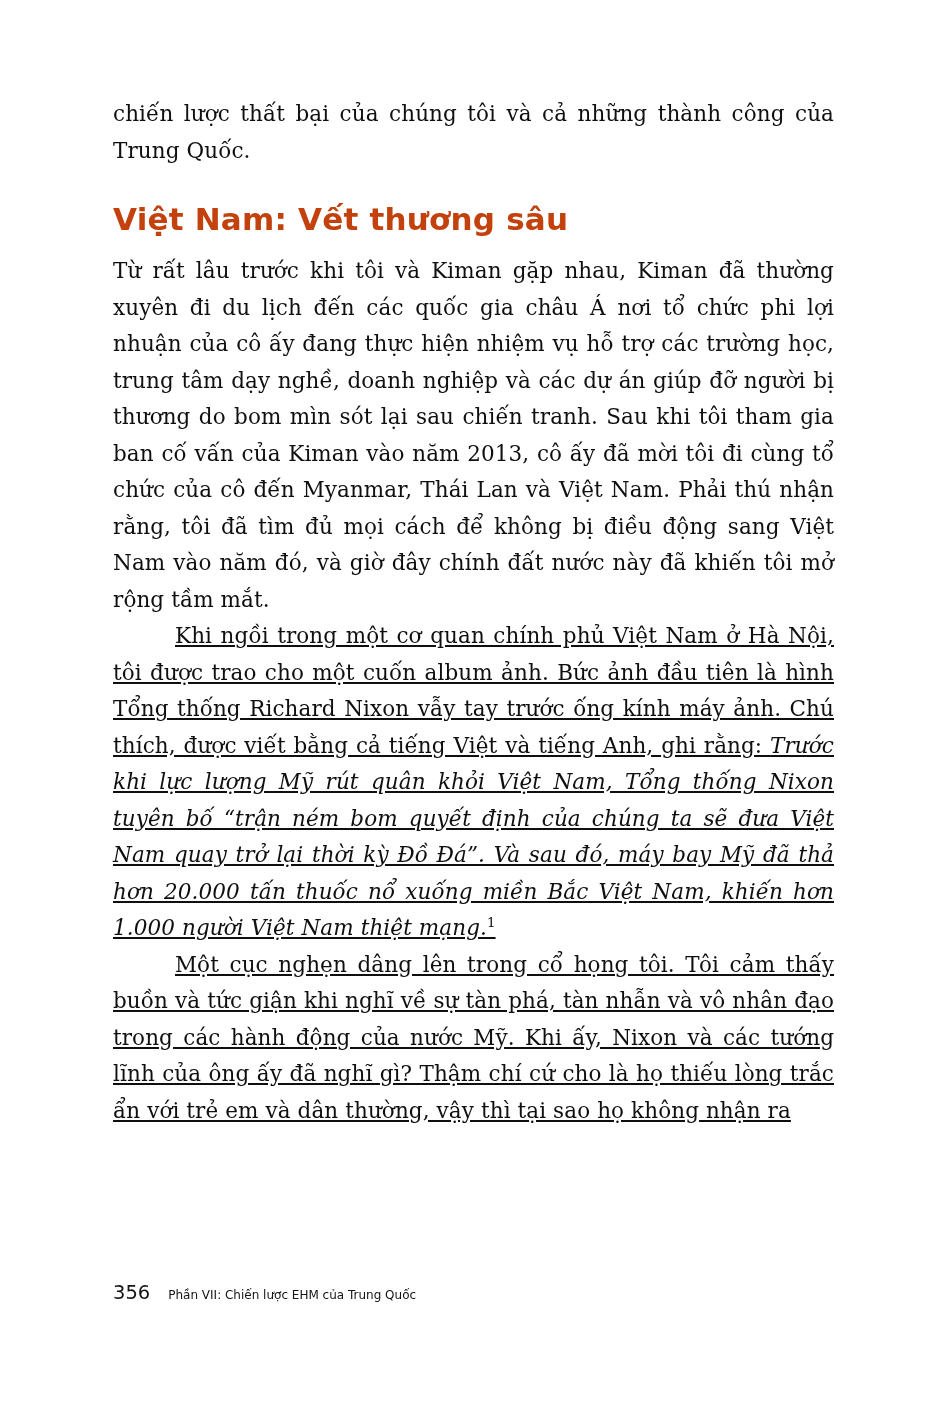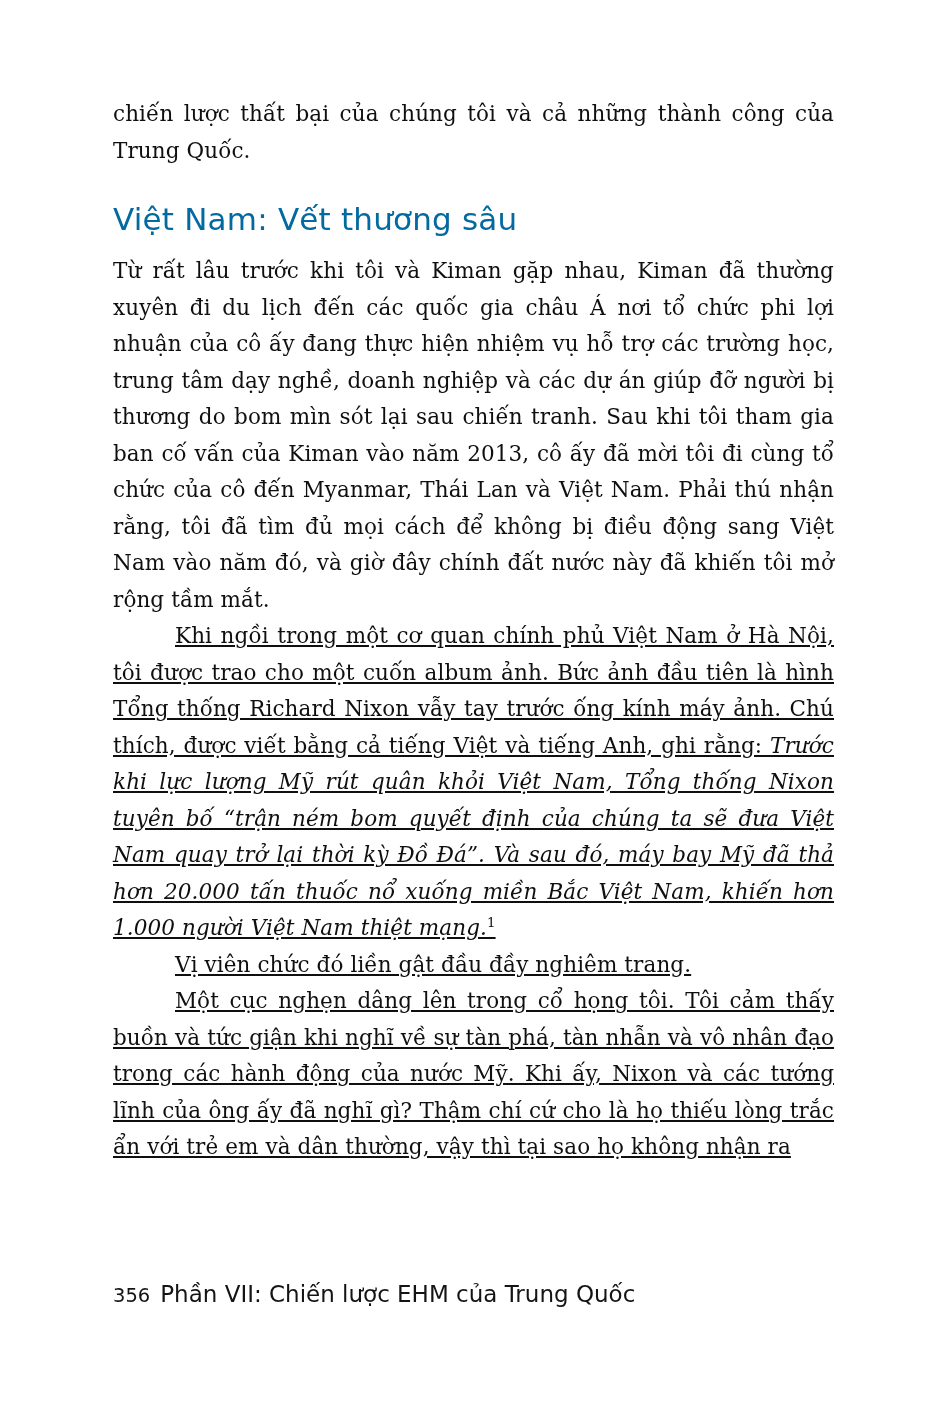--- a/index.html
+++ b/index.html
@@ -40,69 +40,68 @@
     letter-spacing: 0.1px;
   }
   p.indent {
     text-indent: 62px;
     text-decoration: underline;
   }
   h2.section-heading {
     margin: 30px 0 14px 0;
     font-family: "DejaVu Sans", sans-serif;
     font-size: 31px;
-    font-weight: normal;
+    font-weight: bold;
     line-height: 40px;
-    color: #0369a1;
+    color: #c2410c;
     letter-spacing: 0.2px;
   }
   em.quote-italic {
     font-style: italic;
   }
   sup.footnote-marker {
     font-size: 0.62em;
     vertical-align: super;
     line-height: 0;
   }
   .footer {
     position: absolute;
     left: 113px;
     top: 1281px;
     width: 721px;
     font-family: "DejaVu Sans", sans-serif;
     font-size: 18.5px;
     color: #141414;
     display: flex;
     align-items: baseline;
-    gap: 10px;
+    gap: 18px;
   }
   .footer .page-number {
     font-size: 19.5px;
   }
   .footer .running-head {
-    font-size: 23px;
+    font-size: 12px;
   }
 </style>
 </head>
 <body>
 
 <div class="page">
 
   <div class="content">
 
     <p class="body-text">chiến lược thất bại của chúng tôi và cả những thành công của Trung Quốc.</p>
 
     <h2 class="section-heading">Việt Nam: Vết thương sâu</h2>
 
     <p class="body-text">Từ rất lâu trước khi tôi và Kiman gặp nhau, Kiman đã thường xuyên đi du lịch đến các quốc gia châu Á nơi tổ chức phi lợi nhuận của cô ấy đang thực hiện nhiệm vụ hỗ trợ các trường học, trung tâm dạy nghề, doanh nghiệp và các dự án giúp đỡ người bị thương do bom mìn sót lại sau chiến tranh. Sau khi tôi tham gia ban cố vấn của Kiman vào năm 2013, cô ấy đã mời tôi đi cùng tổ chức của cô đến Myanmar, Thái Lan và Việt Nam. Phải thú nhận rằng, tôi đã tìm đủ mọi cách để không bị điều động sang Việt Nam vào năm đó, và giờ đây chính đất nước này đã khiến tôi mở rộng tầm mắt.</p>
 
     <p class="body-text indent"><span>Khi ngồi trong một cơ quan chính phủ Việt Nam ở Hà Nội, tôi được trao cho một cuốn album ảnh. Bức ảnh đầu tiên là hình Tổng thống Richard Nixon vẫy tay trước ống kính máy ảnh. Chú thích, được viết bằng cả tiếng Việt và tiếng Anh, ghi rằng: </span><em class="quote-italic">Trước khi lực lượng Mỹ rút quân khỏi Việt Nam, Tổng thống Nixon tuyên bố “trận ném bom quyết định của chúng ta sẽ đưa Việt Nam quay trở lại thời kỳ Đồ Đá”. Và sau đó, máy bay Mỹ đã thả hơn 20.000 tấn thuốc nổ xuống miền Bắc Việt Nam, khiến hơn 1.000 người Việt Nam thiệt mạng.</em><sup class="footnote-marker">1</sup></p>
 
 
-    <p class="body-text indent">Vị viên chức đó liền gật đầu đầy nghiêm trang.</p>
 
     <p class="body-text indent">Một cục nghẹn dâng lên trong cổ họng tôi. Tôi cảm thấy buồn và tức giận khi nghĩ về sự tàn phá, tàn nhẫn và vô nhân đạo trong các hành động của nước Mỹ. Khi ấy, Nixon và các tướng lĩnh của ông ấy đã nghĩ gì? Thậm chí cứ cho là họ thiếu lòng trắc ẩn với trẻ em và dân thường, vậy thì tại sao họ không nhận ra</p>
 
   </div>
 
   <div class="footer">
     <span class="page-number">356</span>
     <span class="running-head">Phần VII: Chiến lược EHM của Trung Quốc</span>
   </div>
 

